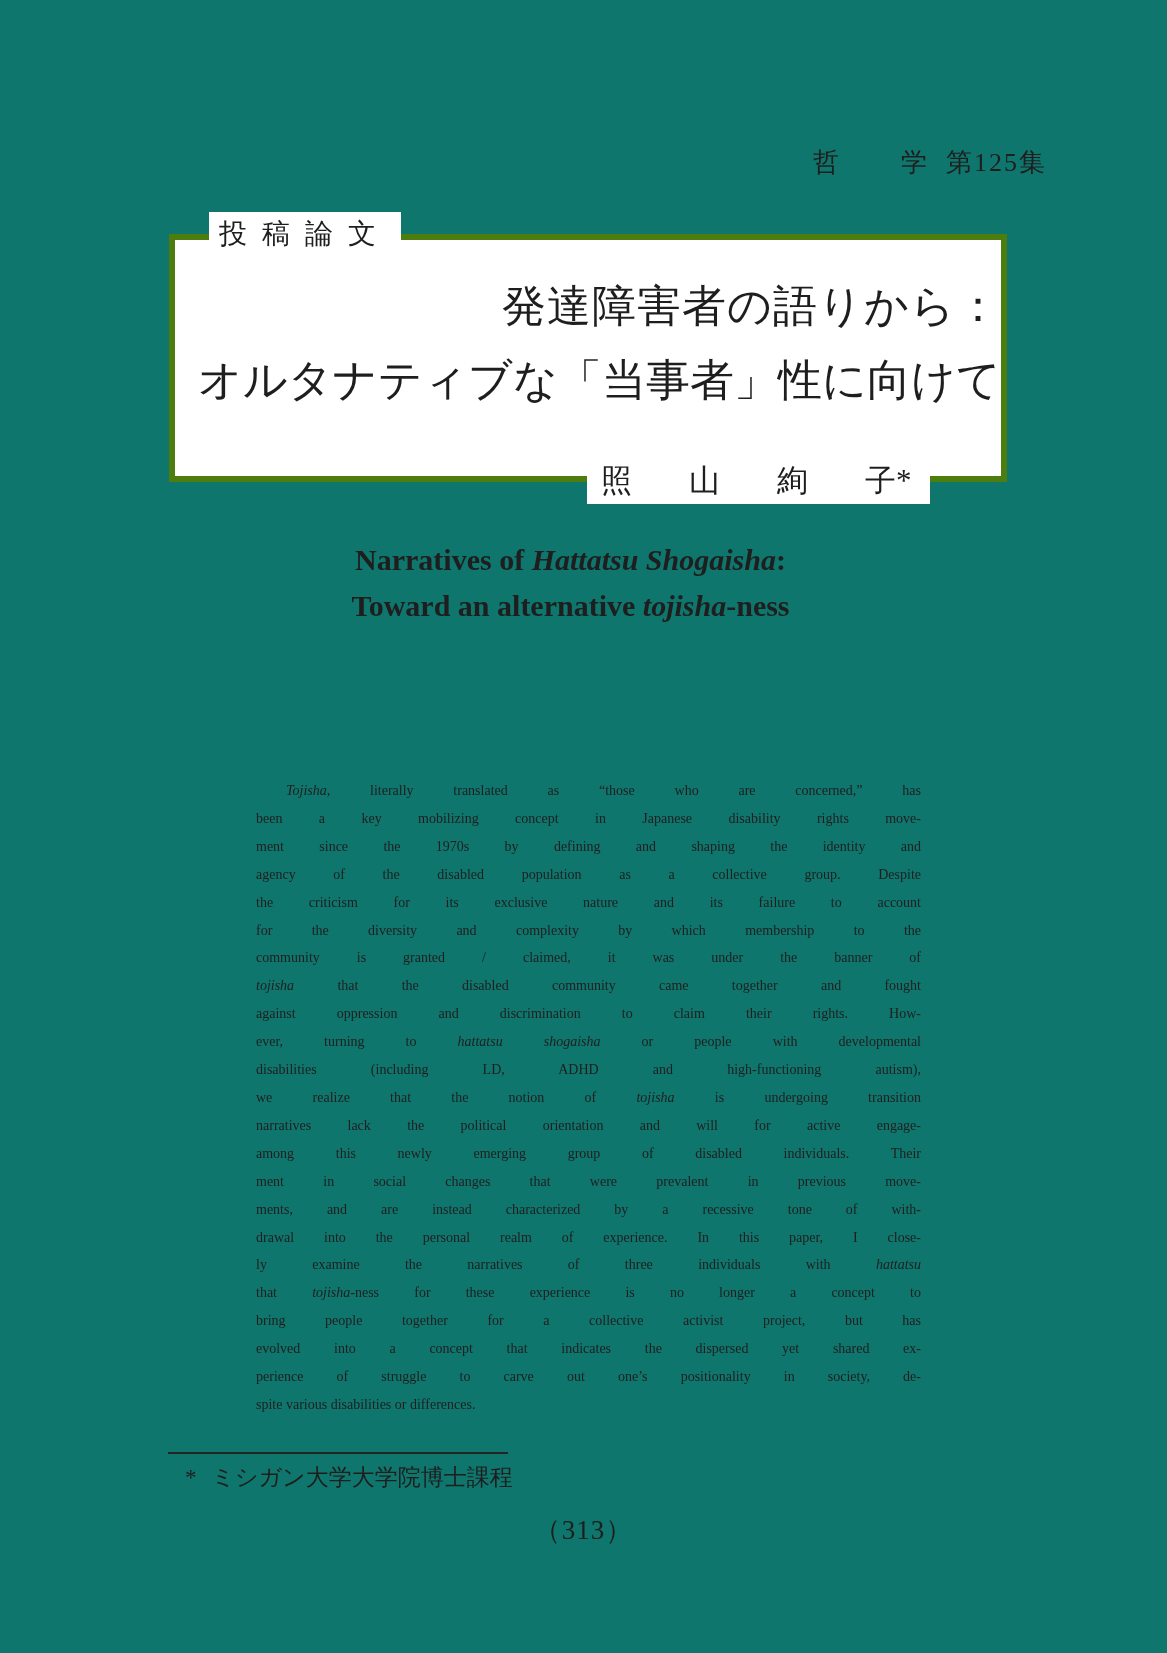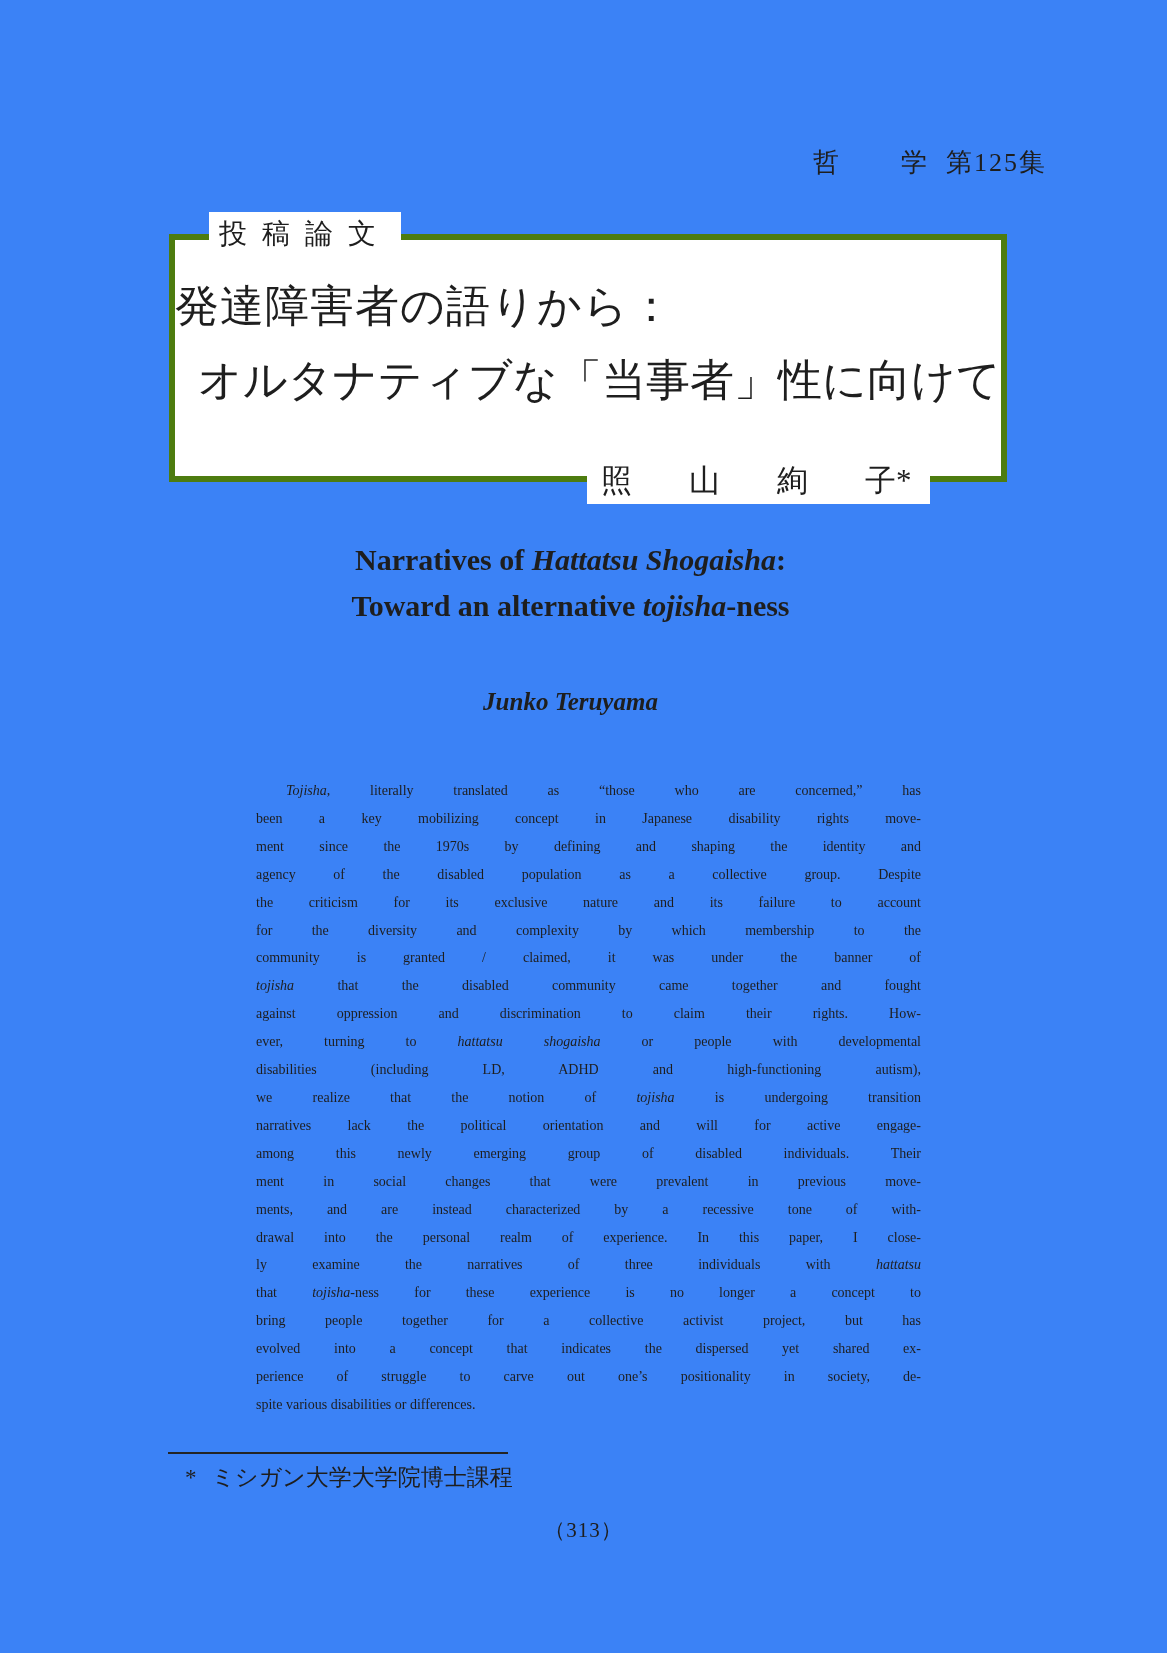--- a/index.html
+++ b/index.html
@@ -1,20 +1,20 @@
 <!DOCTYPE html>
 <html><head>
 <meta charset="utf-8">
 <style>
   html, body { margin:0; padding:0; background:#ffffff; }
   .page {
     position: relative;
     width: 1167px;
     height: 1653px;
-    background: #3b82f6;
+    background: #0f766e;
     font-family: "Liberation Serif", "DejaVu Serif", serif;
     color: #1e1e1e;
     overflow: hidden;
   }
 
   
   .journal-header {
     position: absolute;
     top: 146px;
     left: 813px;
@@ -45,21 +45,21 @@
     font-size: 28px;
     line-height: 44px;
     letter-spacing: 15px;
     white-space: nowrap;
   }
   .box-title-1 {
     position: absolute;
     top: 42px;
     left: 0;
     width: 100%;
-    text-align: left;
+    text-align: right;
     font-size: 44px;
     line-height: 50px;
     letter-spacing: 1px;
     white-space: nowrap;
   }
   .box-title-2 {
     position: absolute;
     top: 116px;
     left: 0;
     width: 100%;
@@ -140,21 +140,21 @@
   }
   .footnote .fmark { margin-right: 15px; }
 
   
   .pagenum {
     position: absolute;
     left: 0;
     top: 1514px;
     width: 100%;
     text-align: center;
-    font-size: 21px;
+    font-size: 27px;
     line-height: 32px;
     letter-spacing: 1px;
   }
 </style>
 </head>
 <body>
 
 <div class="page">
 
   <div class="journal-header">
@@ -171,21 +171,20 @@
       <span>絢</span>
       <span>子*</span>
     </div>
   </div>
 
   <div class="etitle">
     <div><span>Narratives of </span><i>Hattatsu Shogaisha</i><span>:</span></div>
     <div><span>Toward an alternative </span><i>tojisha</i><span>-ness</span></div>
   </div>
 
-  <div class="eauthor">Junko Teruyama</div>
 
   <div class="abstract">
       <div class="aline first"><i>Tojisha</i><span>, literally translated as “those who are concerned,” has</span></div>
       <div class="aline"><span>been a key mobilizing concept in Japanese disability rights move-</span></div>
       <div class="aline"><span>ment since the 1970s by defining and shaping the identity and</span></div>
       <div class="aline"><span>agency of the disabled population as a collective group. Despite</span></div>
       <div class="aline"><span>the criticism for its exclusive nature and its failure to account</span></div>
       <div class="aline"><span>for the diversity and complexity by which membership to the</span></div>
       <div class="aline"><span>community is granted / claimed, it was under the banner of</span></div>
       <div class="aline"><i>tojisha</i><span> that the disabled community came together and fought</span></div>

